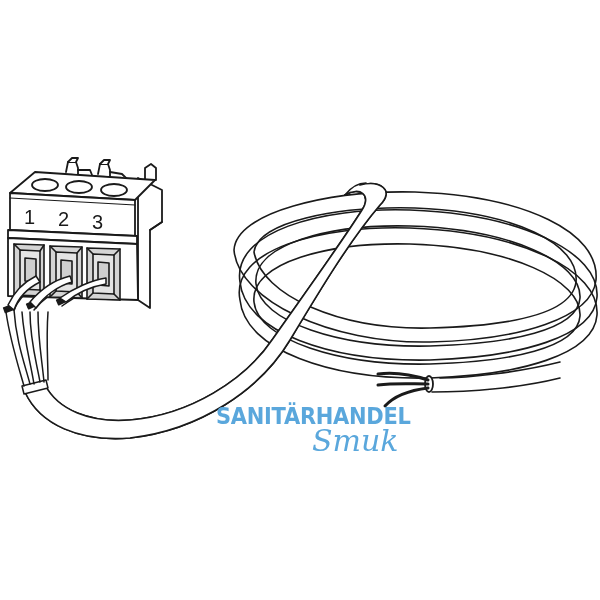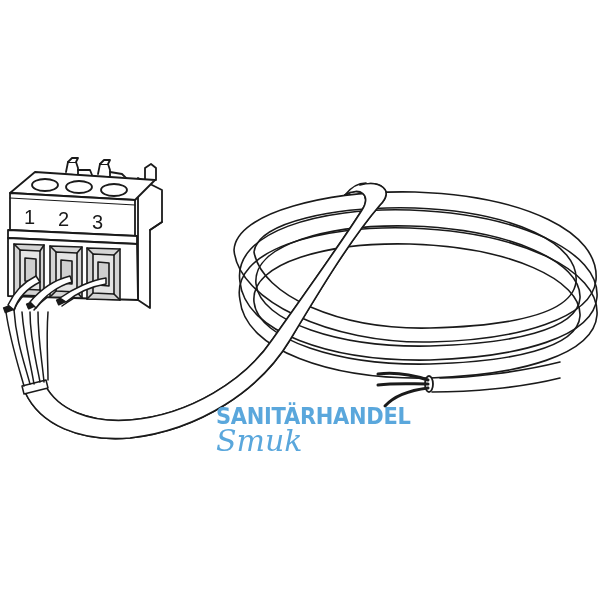--- a/index.html
+++ b/index.html
@@ -43,20 +43,21 @@
       white-space: nowrap;
       transform: scaleY(1.1);
       transform-origin: left top;
     }
     .wm-line2 {
       font-family: "DejaVu Serif", serif;
       font-style: italic;
       font-size: 30px;
       color: var(--wm-color);
       line-height: 30px;
+      margin-left: 96px;
       margin-top: 0px;
       white-space: nowrap;
     }
   </style>
 </head>
 <body>
 
 <div class="canvas">
   <svg class="drawing" viewBox="0 0 600 600" xmlns="http://www.w3.org/2000/svg" stroke="#1a1a1a" fill="none" stroke-linejoin="round" stroke-linecap="round">
 

